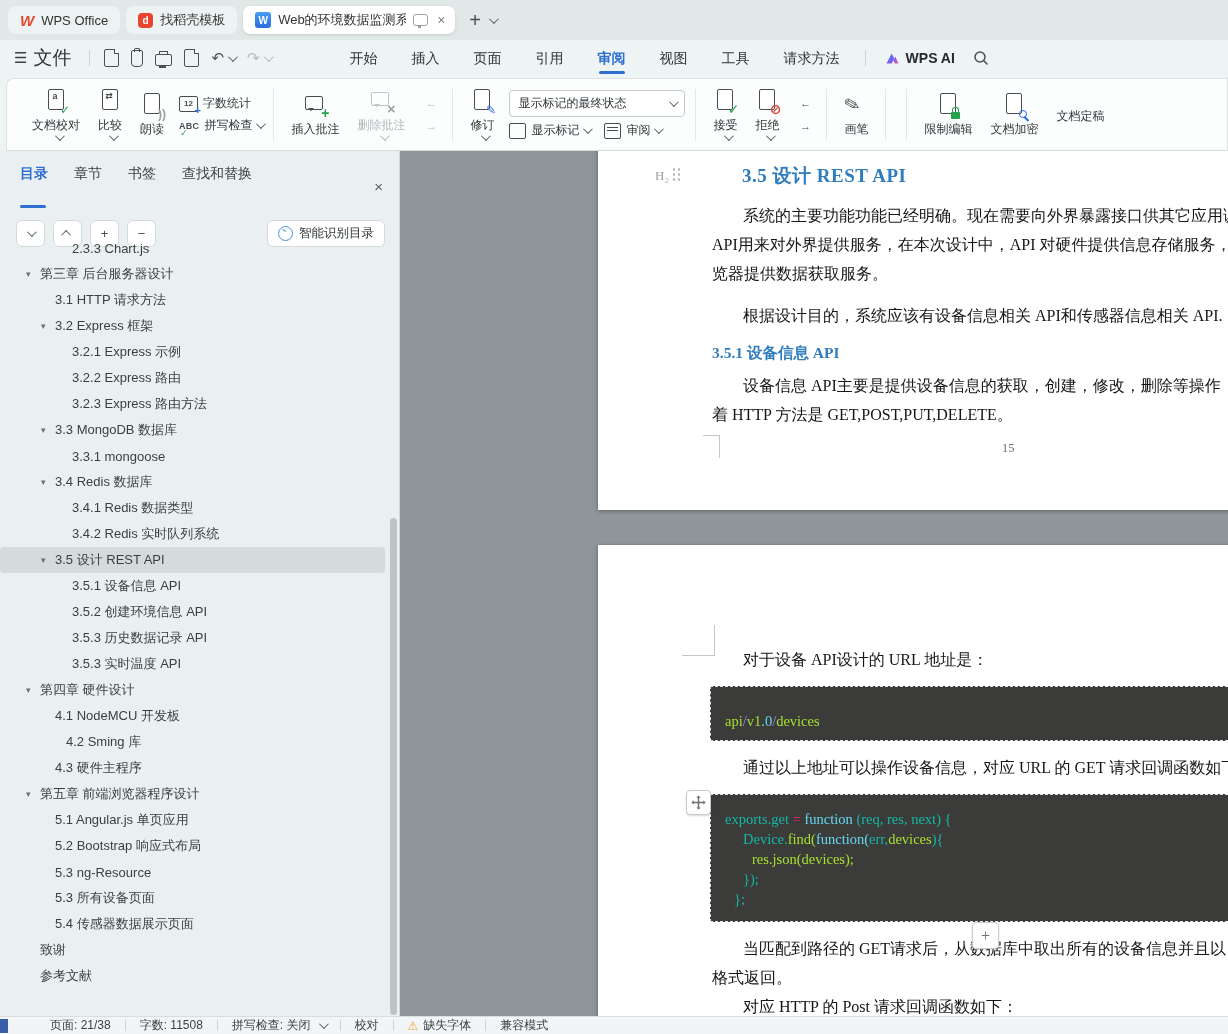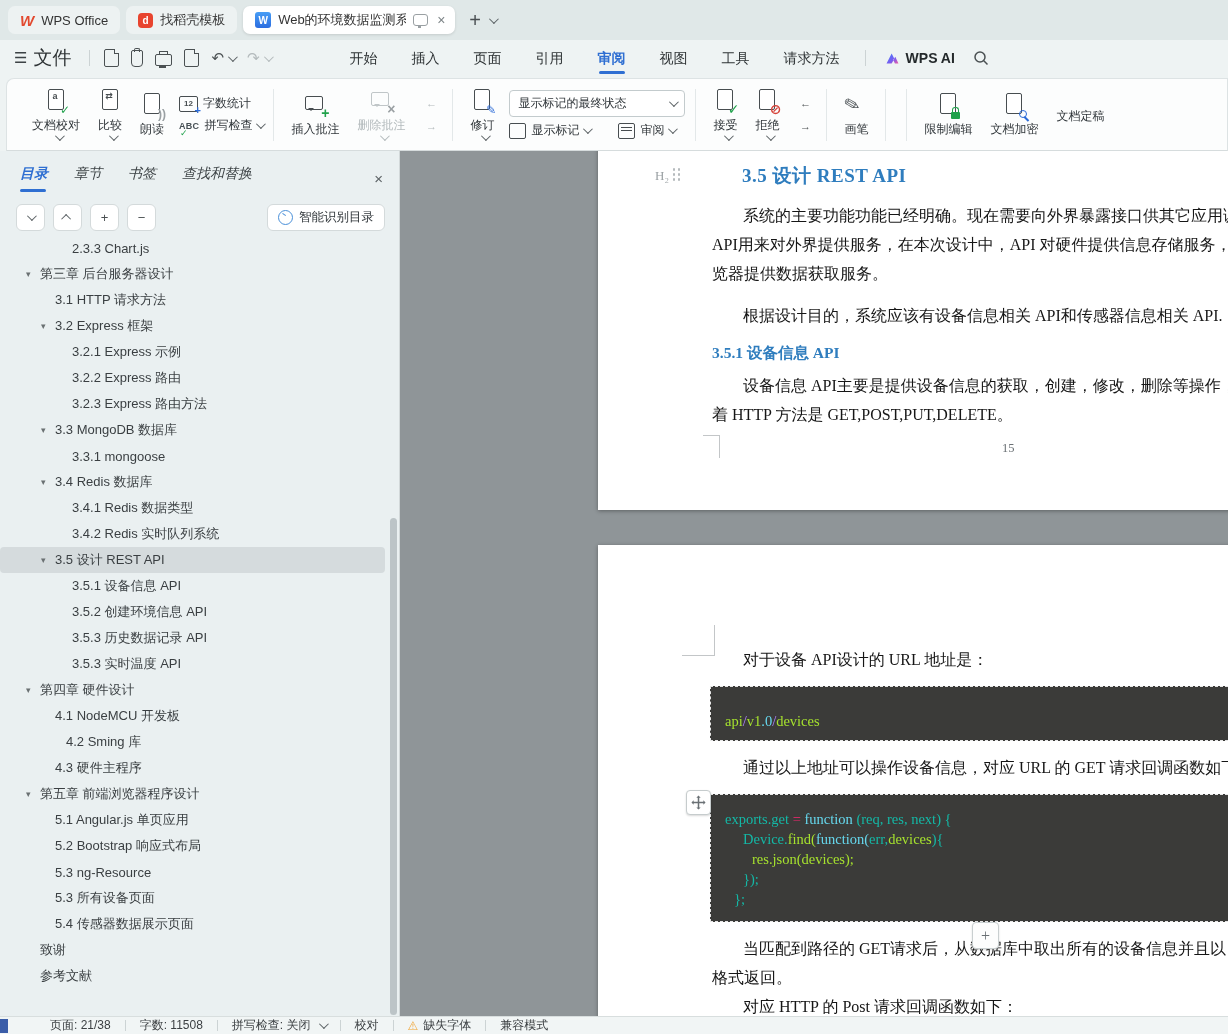--- a/index.html
+++ b/index.html
@@ -74,33 +74,33 @@
   .key::after{content:"";position:absolute;left:5px;top:5px;width:6px;height:1.6px;background:#2b6bd8;transform:rotate(45deg);transform-origin:0 0;}
   .rstack{display:flex;flex-direction:column;justify-content:center;gap:5px;margin-left:4px;}
   .srow{display:flex;align-items:center;font-size:12px;color:#30363a;white-space:nowrap;}
   .wc-ic{width:17px;height:14px;border:1.4px solid #474d50;border-radius:2px;font-size:8px;font-weight:700;color:#474d50;text-align:center;line-height:13px;position:relative;margin-right:5px;}
   .wc-ic::after{content:"+";position:absolute;right:-4px;bottom:-6px;color:#2b6bd8;font-size:11px;}
   .abc{font-size:9px;font-weight:800;color:#475055;letter-spacing:.3px;position:relative;margin-right:5px;}
   .abc::after{content:"✓";position:absolute;left:1px;bottom:-7px;color:#21a24c;font-size:9px;}
   .sbtn{width:22px;height:18px;border-radius:3px;display:flex;align-items:center;justify-content:center;font-size:11px;color:#b3babc;position:relative;}
   .dropdown{width:158px;height:25px;background:#fff;border:1px solid #c3cbcd;border-radius:4px;
             font-size:12px;color:#30363a;display:flex;align-items:center;padding:0 8px;justify-content:space-between;}
-  .srow2{display:flex;align-items:flex-start;gap:28px;font-size:12px;color:#30363a;}
+  .srow2{display:flex;align-items:flex-start;gap:14px;font-size:12px;color:#30363a;}
   .mini{width:15px;height:14px;border:1.4px solid #474d50;border-radius:2px;margin-right:5px;position:relative;}
   .mini.pg::after{content:"";position:absolute;left:2px;top:3px;right:2px;height:1.2px;background:#474d50;box-shadow:0 3px 0 #474d50;}
   .jf{font-size:11px;color:#475055;font-weight:700;margin-right:4px;}
   .jf i{font-style:normal;font-size:9px;color:#7d8487;}
   .penbig{font-size:19px;color:#555b5e;transform:rotate(-15deg);display:block;}
   .wenA{font-size:11px;font-weight:700;color:#475055;position:relative;}
   .wenA::before{content:"⇅";position:absolute;left:-9px;top:0;font-size:9px;color:#7d8487;}
   .gexp{position:absolute;right:-6px;bottom:-8px;width:6px;height:6px;border-right:1.3px solid #9aa0a3;border-bottom:1.3px solid #9aa0a3;}
   
   .sidebar{position:absolute;left:0;top:151px;width:400px;bottom:18px;background:#eaf0f1;border-right:1px solid #d2d8d9;box-sizing:border-box;}
   .sb-tabs{display:flex;align-items:center;padding:14px 16px 0 20px;font-size:14px;color:#3c4245;gap:26px;}
-  .sb-tab{position:relative;padding-bottom:9px;font-style:italic;}
+  .sb-tab{position:relative;padding-bottom:25px;}
   .sb-tab.active{color:#2f6fd2;font-weight:700;}
   .sb-tab.active::after{content:"";position:absolute;left:0;bottom:0;width:26px;height:3px;border-radius:2px;background:#2f6fd2;}
   .sb-close{margin-left:auto;color:#5c6265;font-size:15px;}
   .sb-ctrl{display:flex;align-items:center;padding:12px 14px 0 16px;gap:8px;}
   .cbtn{width:27px;height:25px;background:#fff;border:1px solid #d4dadb;border-radius:6px;
         display:flex;align-items:center;justify-content:center;color:#4a5052;font-size:13px;}
   .cbtn .cv{margin:0;}
   .cbtn .cvu{transform:rotate(-135deg) translateY(-2px);}
   .smart{margin-left:auto;height:25px;background:#fff;border:1px solid #d4dadb;border-radius:6px;
          display:flex;align-items:center;gap:6px;font-size:12.5px;color:#30363a;padding:0 10px;}

